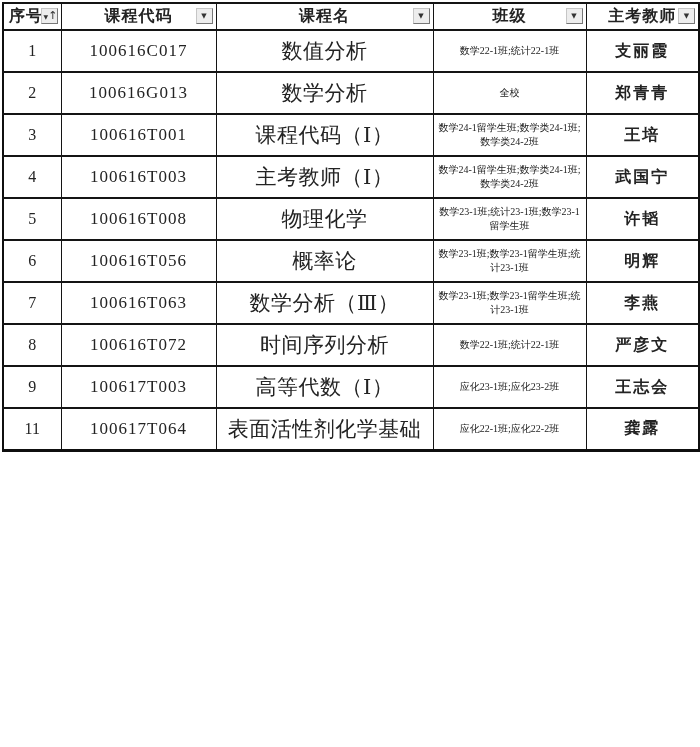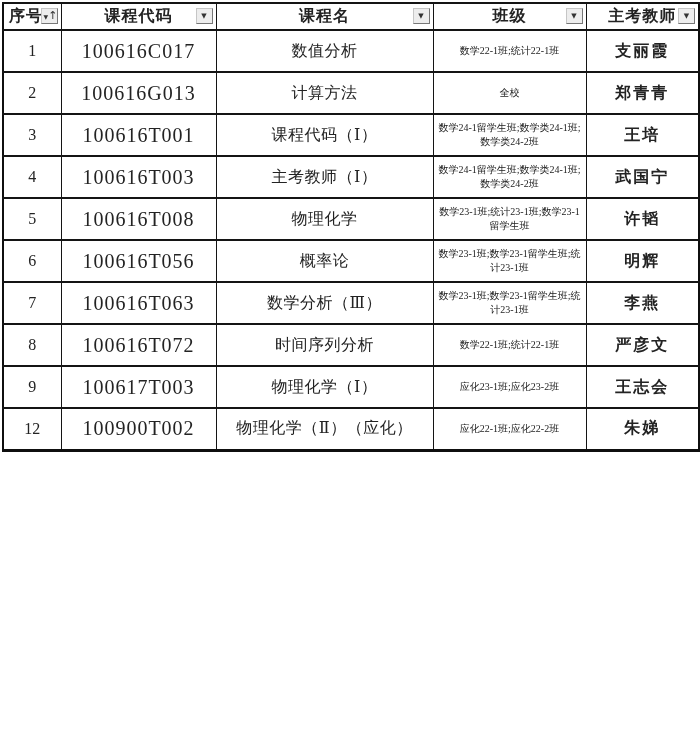--- a/index.html
+++ b/index.html
@@ -18,22 +18,22 @@
     text-align:center; vertical-align:middle;
     overflow:hidden; box-sizing:border-box;
   }
   .grid th {
     height:23px; font-size:16px; font-weight:bold; letter-spacing:1px;
     position:relative; padding:2px 0;
   }
   .grid td { height:42px; padding:3px 2px; }
   th.th-no { text-align:left; padding-left:5px; }
   .c-no   { font-size:16px; }
-  .c-code { font-size:20px; letter-spacing:1px; }
-  .c-name { font-size:16px; letter-spacing:0.5px;margin-left:13px; }
+  .c-code { font-size:17px; letter-spacing:1px; }
+  .c-name { font-size:21px; letter-spacing:0.5px;margin-left:13px; }
   .c-cls  { font-size:10px; line-height:1.4; word-break:break-all; letter-spacing:0; }
   .c-tea  { font-size:16px; letter-spacing:2px;font-weight:bold; }
   .fbtn {
     position:absolute; right:3px; bottom:5px;
     width:17px; height:16px; box-sizing:border-box;
     background:#ededed; border:1px solid #8b8b8b;
     border-color:#c6c6c6 #777 #777 #c6c6c6;
     display:flex; align-items:center; justify-content:center;
     padding:0; cursor:pointer;
   }
@@ -99,21 +99,21 @@
     <tr>
       <td class="c-no"><span>1</span></td>
       <td class="c-code"><span>100616C017</span></td>
       <td class="c-name"><span>数值分析</span></td>
       <td class="c-cls"><span>数学22-1班;统计22-1班</span></td>
       <td class="c-tea"><span>支丽霞</span></td>
     </tr>
     <tr>
       <td class="c-no"><span>2</span></td>
       <td class="c-code"><span>100616G013</span></td>
-      <td class="c-name"><span>计算方法</span></td>
+      <td class="c-name"><span>数学分析</span></td>
       <td class="c-cls"><span>全校</span></td>
       <td class="c-tea"><span>郑青青</span></td>
     </tr>
     <tr>
       <td class="c-no"><span>3</span></td>
       <td class="c-code"><span>100616T001</span></td>
       <td class="c-name"><span>课程代码（Ⅰ）</span></td>
       <td class="c-cls"><span>数学24-1留学生班;数学类24-1班;数学类24-2班</span></td>
       <td class="c-tea"><span>王培</span></td>
     </tr>
@@ -148,26 +148,26 @@
     <tr>
       <td class="c-no"><span>8</span></td>
       <td class="c-code"><span>100616T072</span></td>
       <td class="c-name"><span>时间序列分析</span></td>
       <td class="c-cls"><span>数学22-1班;统计22-1班</span></td>
       <td class="c-tea"><span>严彦文</span></td>
     </tr>
     <tr>
       <td class="c-no"><span>9</span></td>
       <td class="c-code"><span>100617T003</span></td>
-      <td class="c-name"><span>物理化学（Ⅰ）</span></td>
+      <td class="c-name"><span>高等代数（Ⅰ）</span></td>
       <td class="c-cls"><span>应化23-1班;应化23-2班</span></td>
       <td class="c-tea"><span>王志会</span></td>
     </tr>
     <tr>
-      <td class="c-no"><span>12</span></td>
-      <td class="c-code"><span>100900T002</span></td>
-      <td class="c-name"><span>物理化学（Ⅱ）（应化）</span></td>
+      <td class="c-no"><span>11</span></td>
+      <td class="c-code"><span>100617T064</span></td>
+      <td class="c-name"><span>表面活性剂化学基础</span></td>
       <td class="c-cls"><span>应化22-1班;应化22-2班</span></td>
-      <td class="c-tea"><span>朱娣</span></td>
+      <td class="c-tea"><span>龚露</span></td>
     </tr>
   </tbody>
 </table>
 </div>
 
 </body></html>

